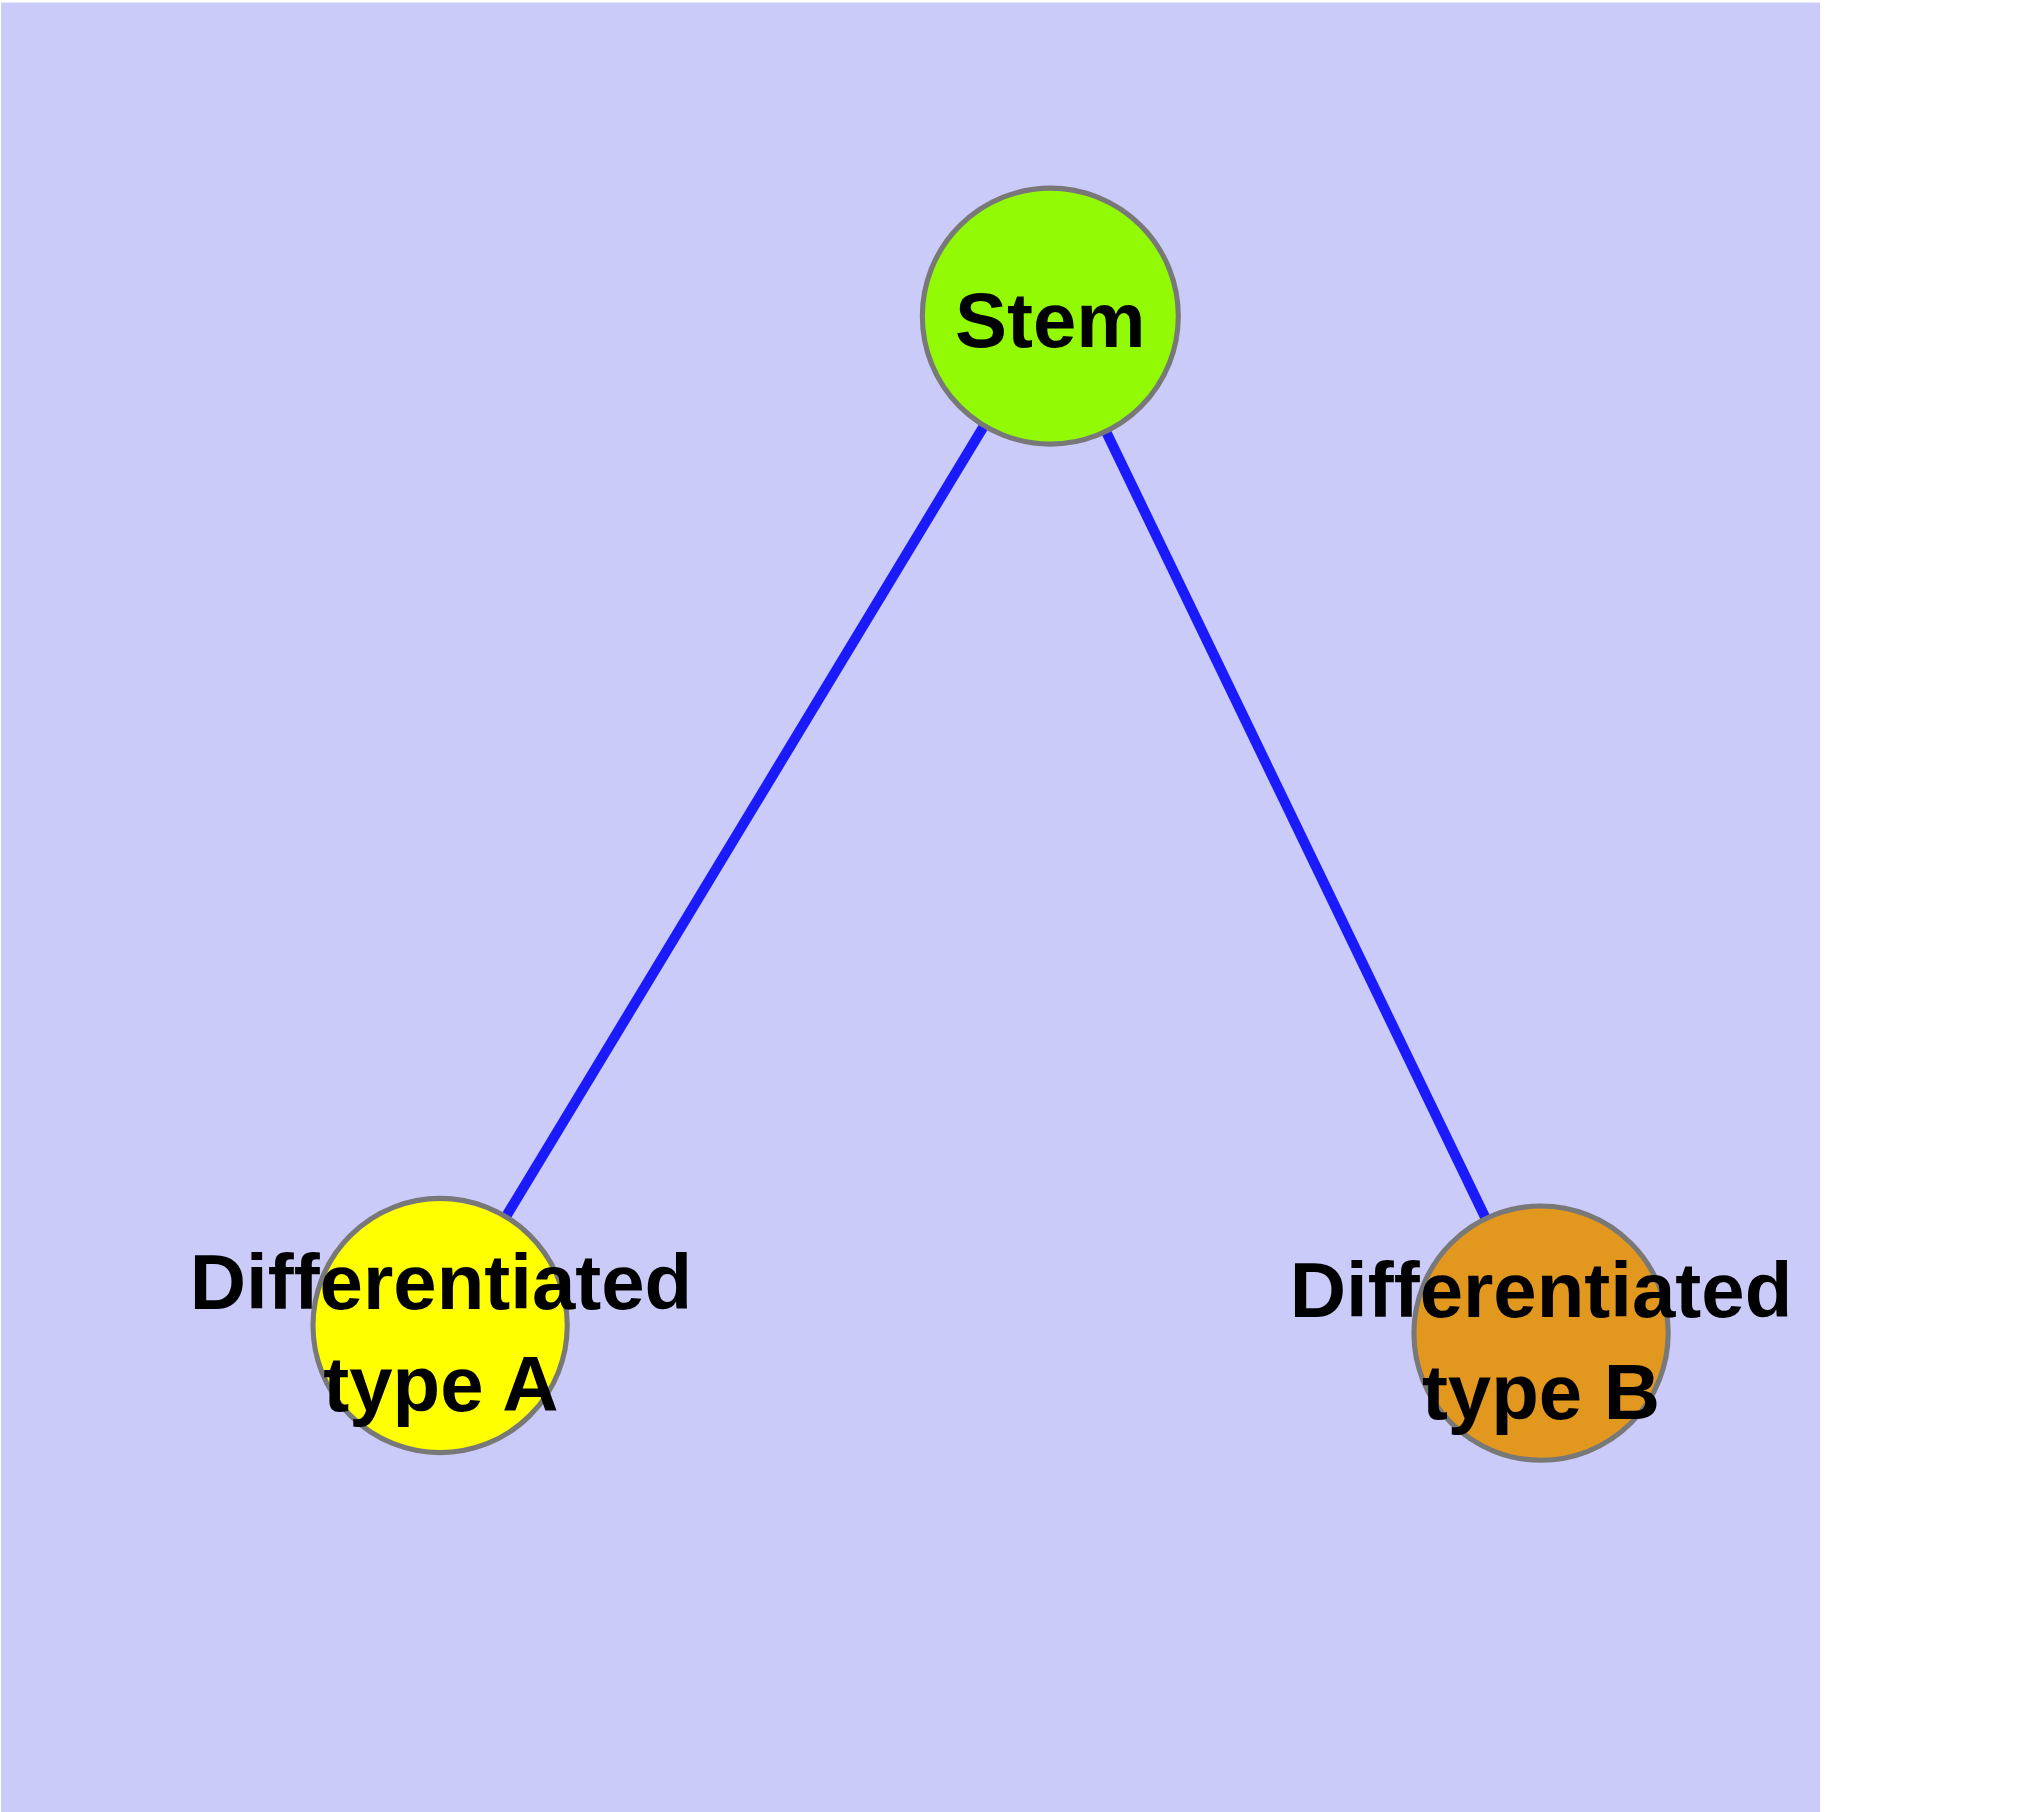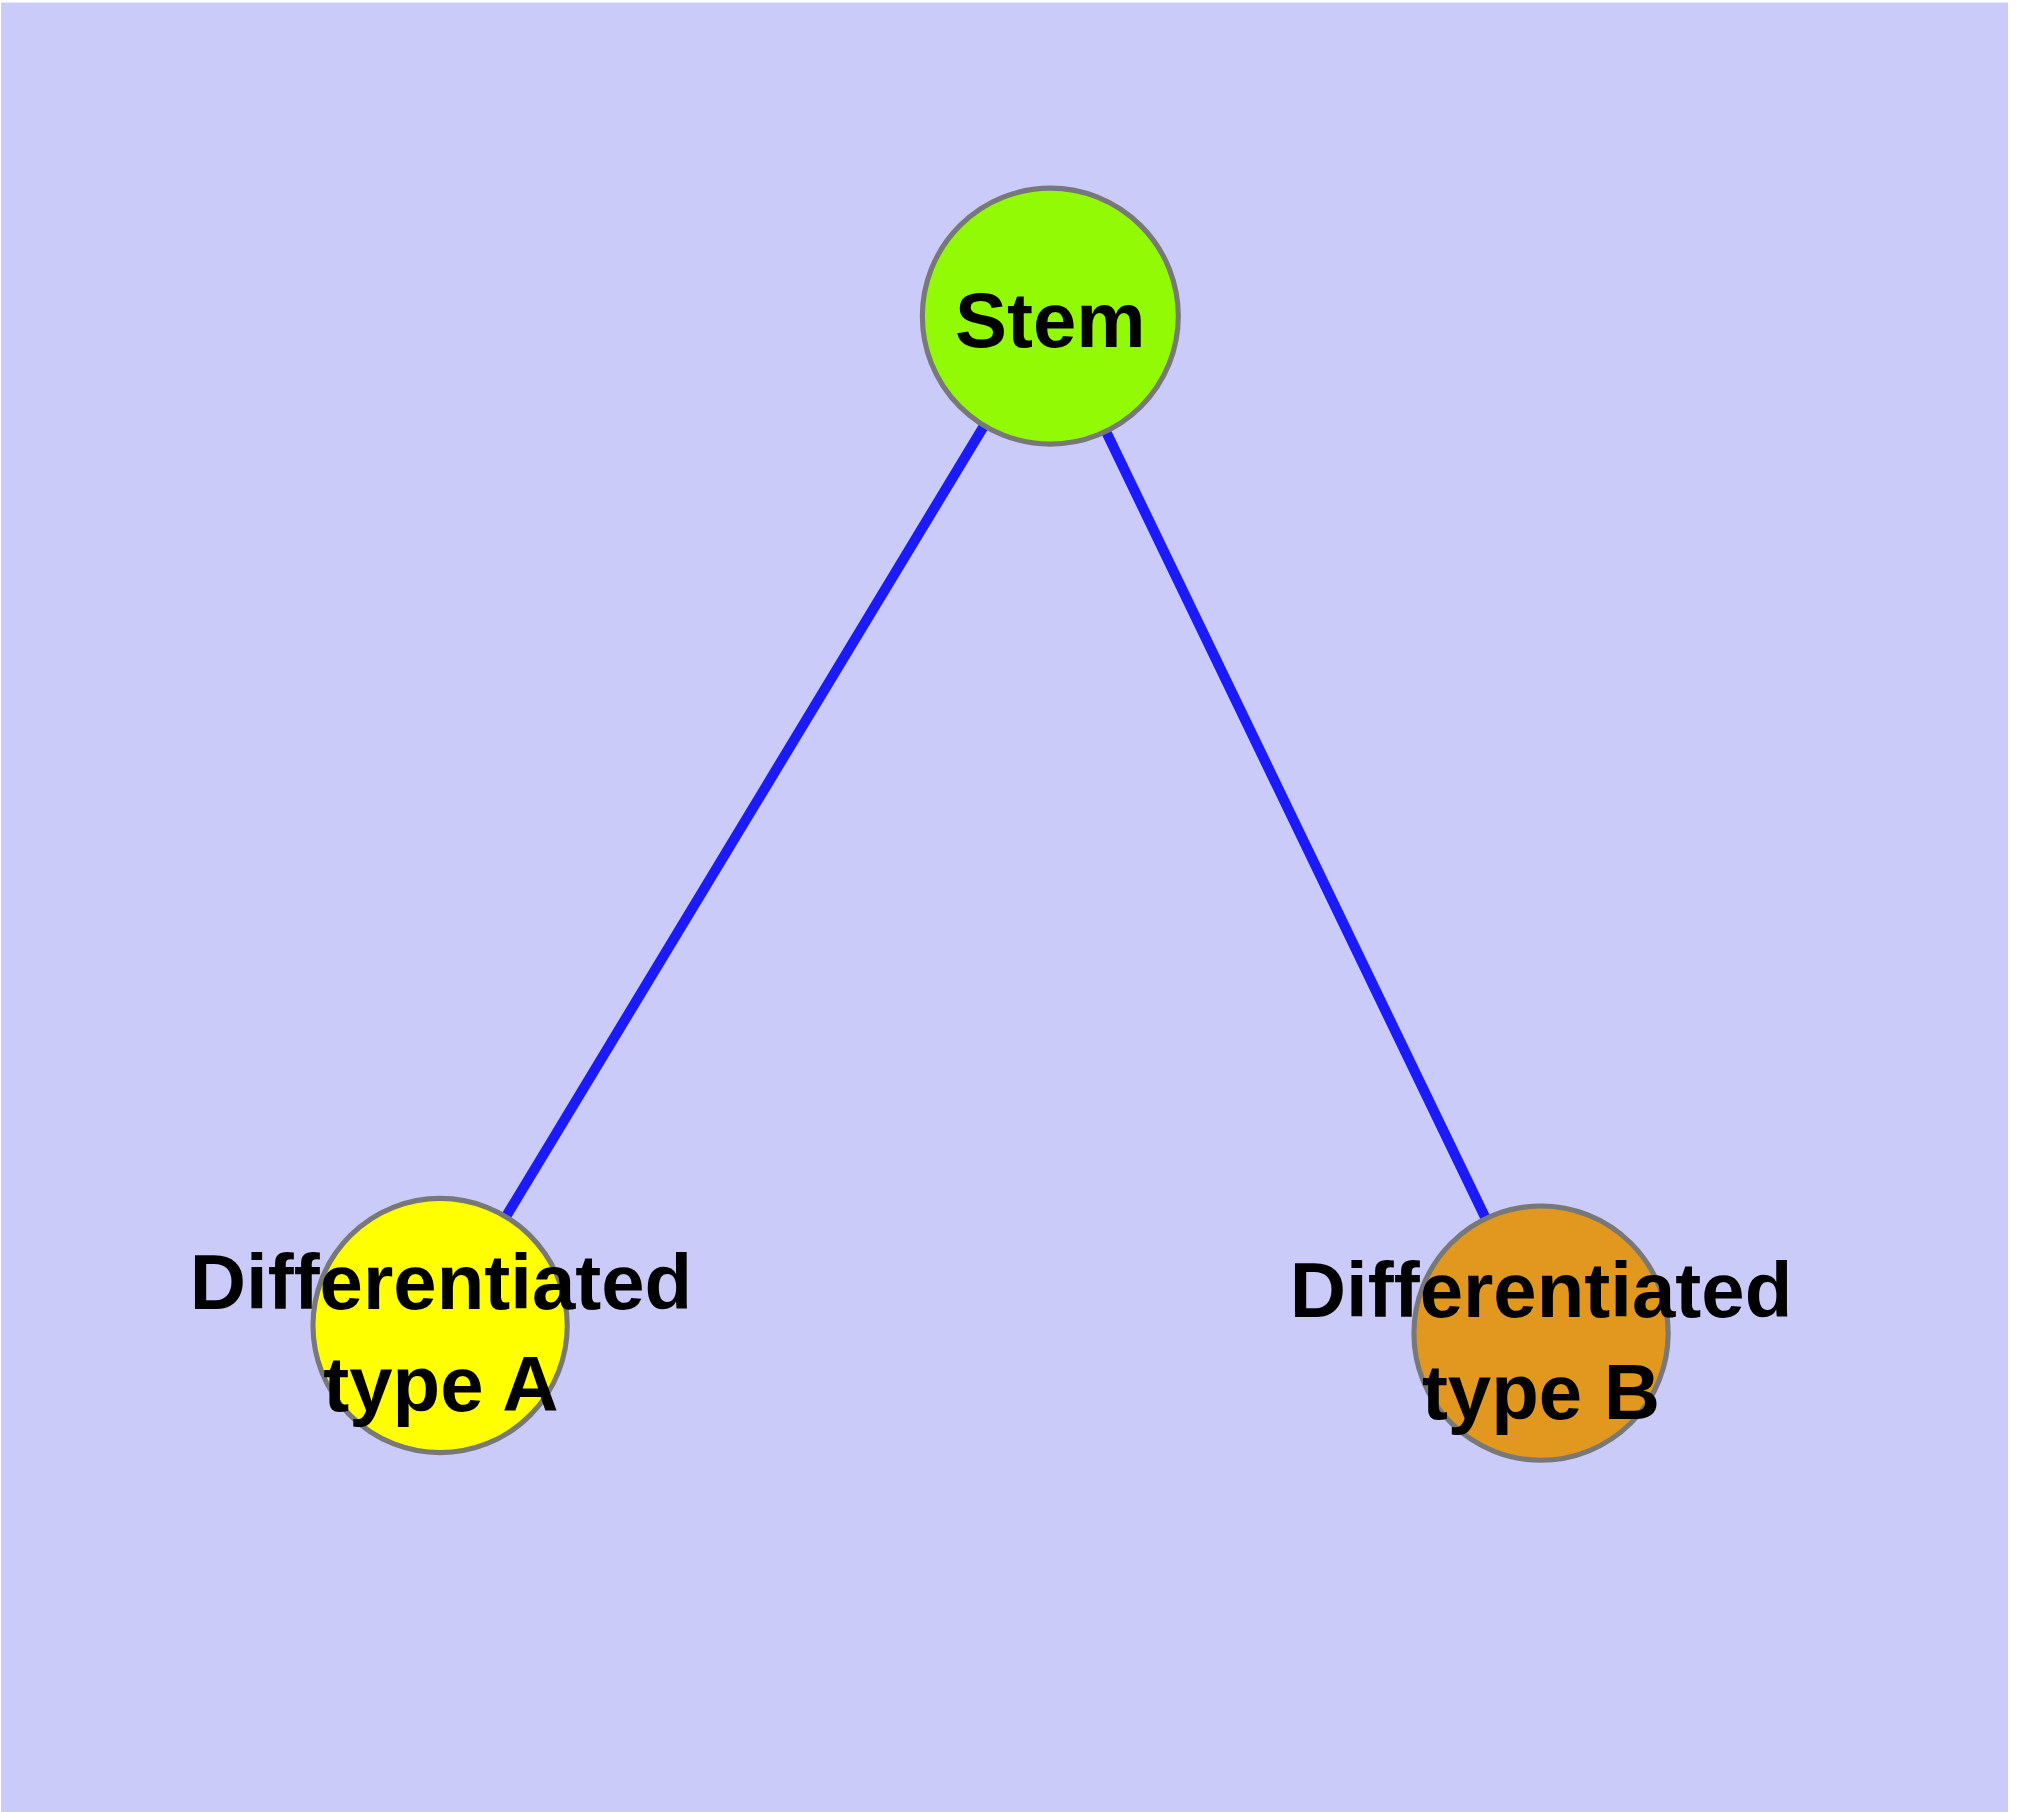--- a/index.html
+++ b/index.html
@@ -2,21 +2,21 @@
 <html style="font-size:13.6px"><head>
 <meta charset="utf-8">
 <style>
   html, body {
     margin: 0;
     padding: 0;
     background: #ffffff;
   }
   .page {
     position: relative;
-    width: 2008px;
+    width: 1820px;
     height: 1812px;
     overflow: hidden;
   }
   .page svg {
     position: absolute;
     inset: 0;
     display: block;
   }
   .node-label {
     font-family: "Liberation Sans", sans-serif;

